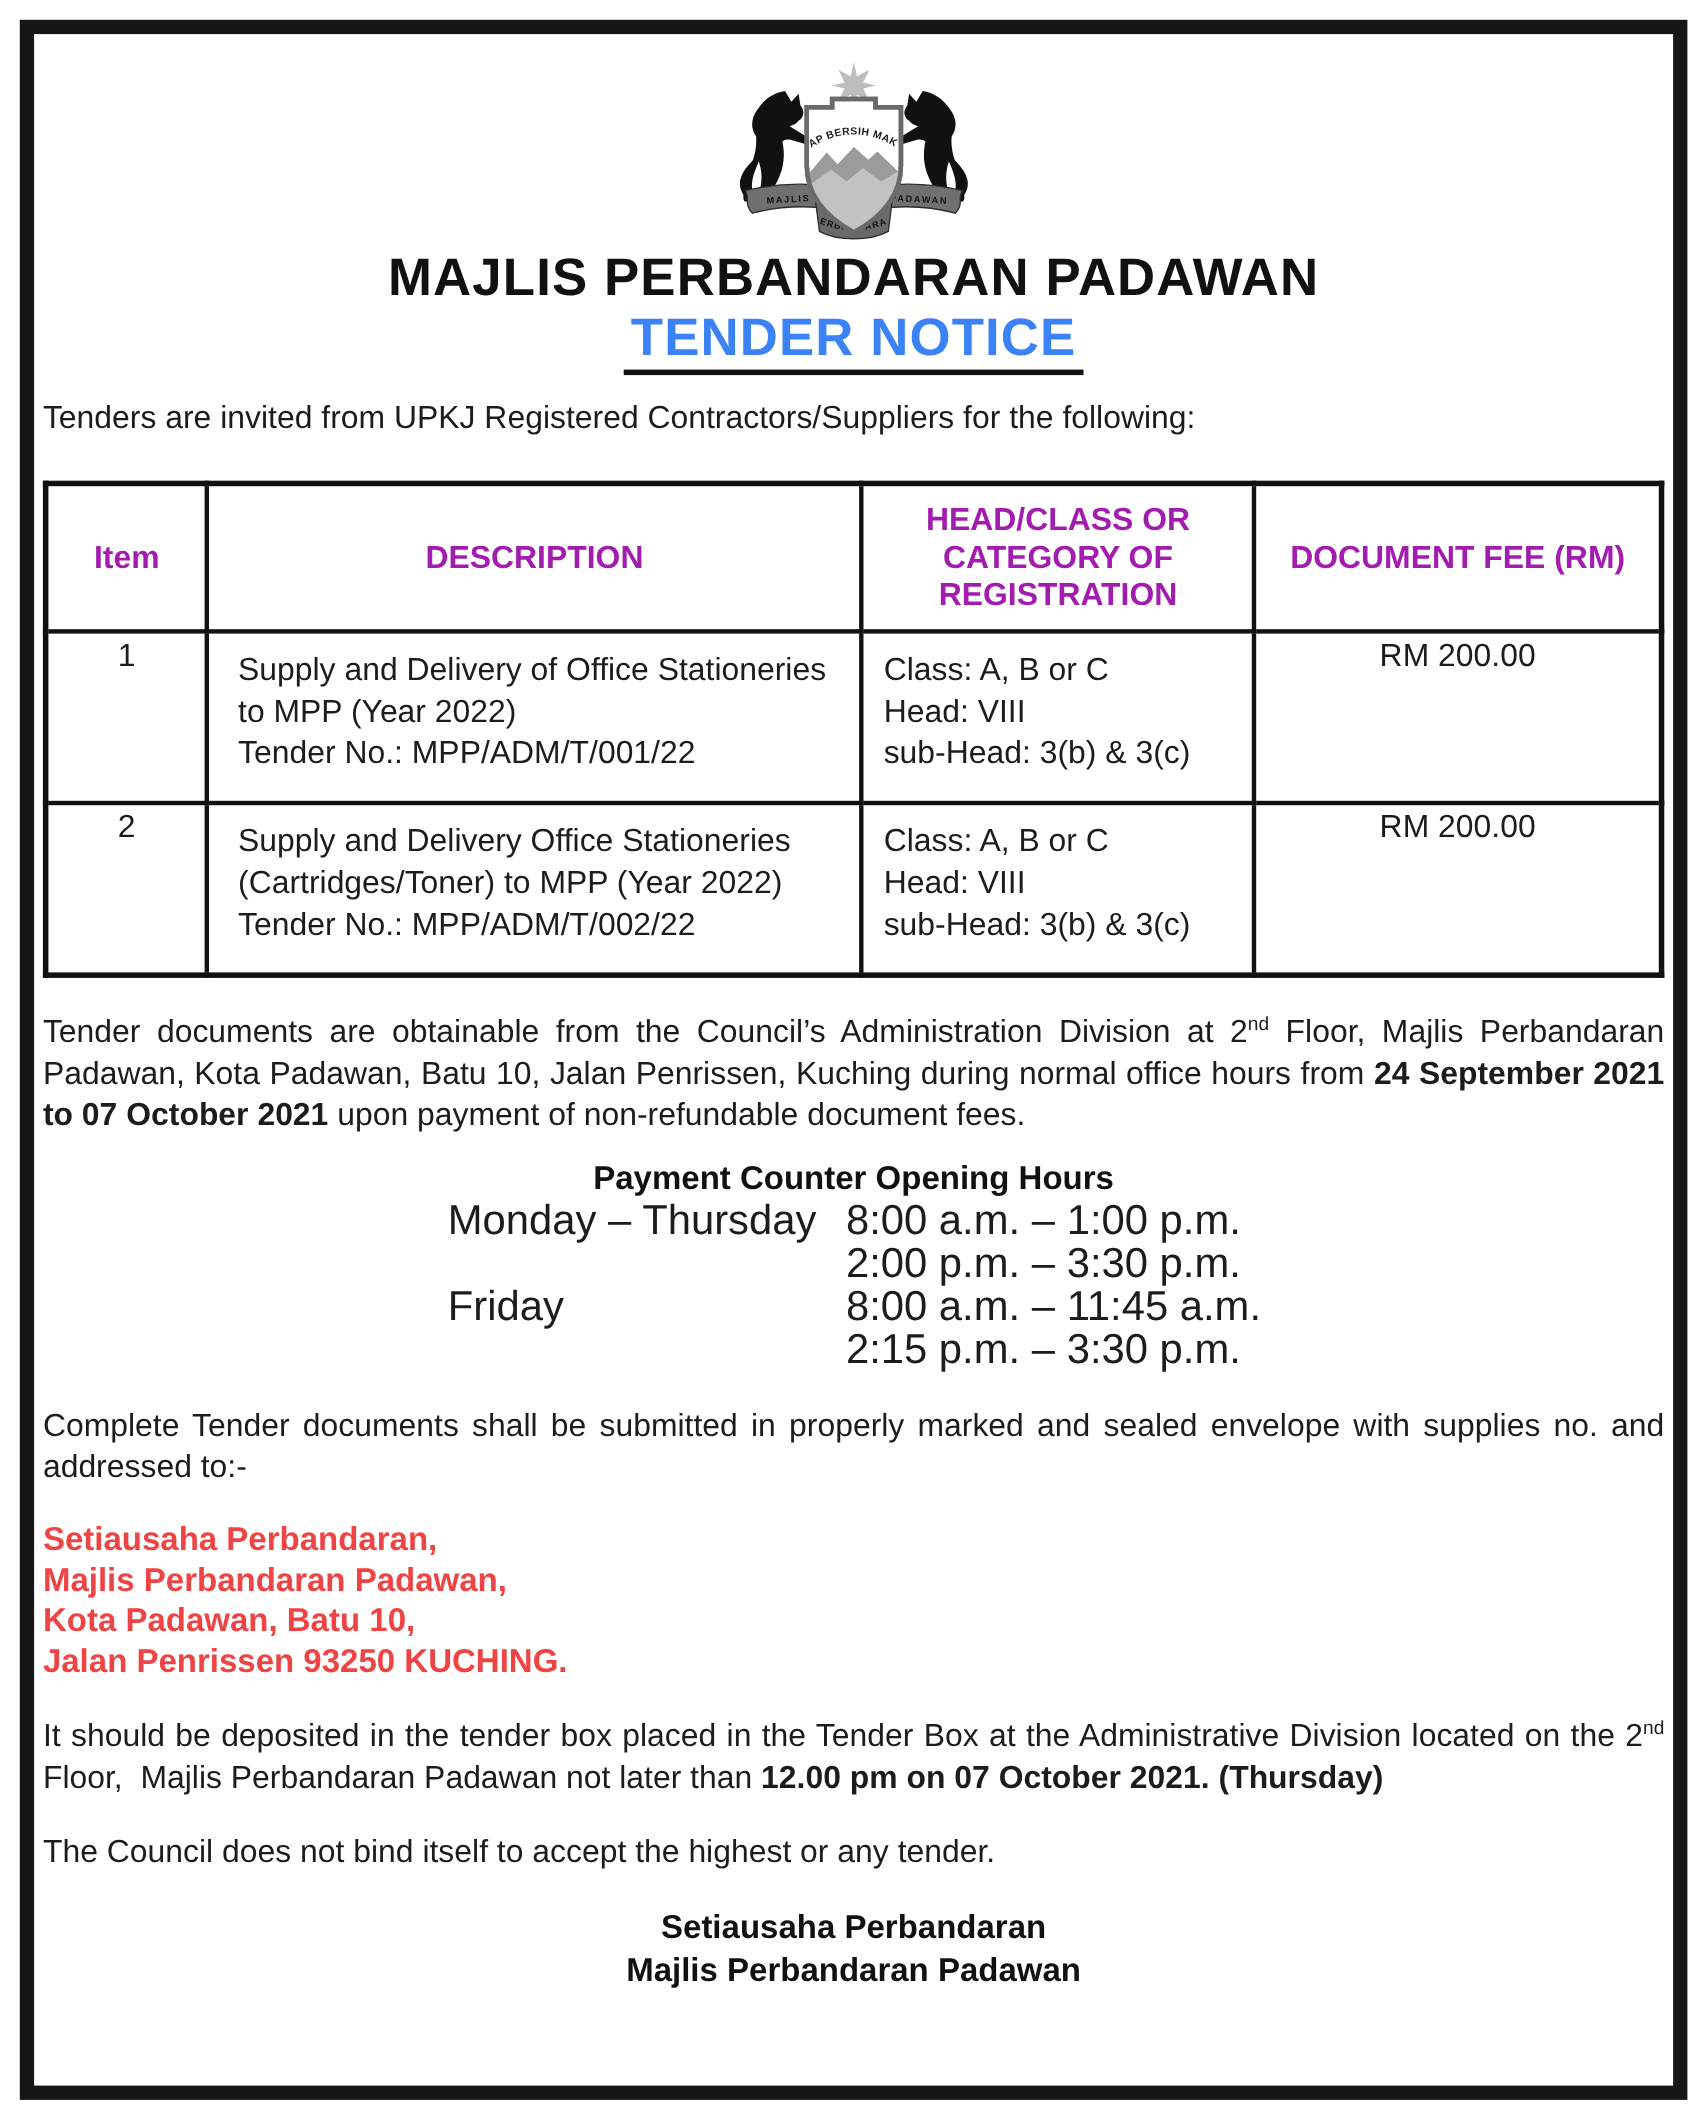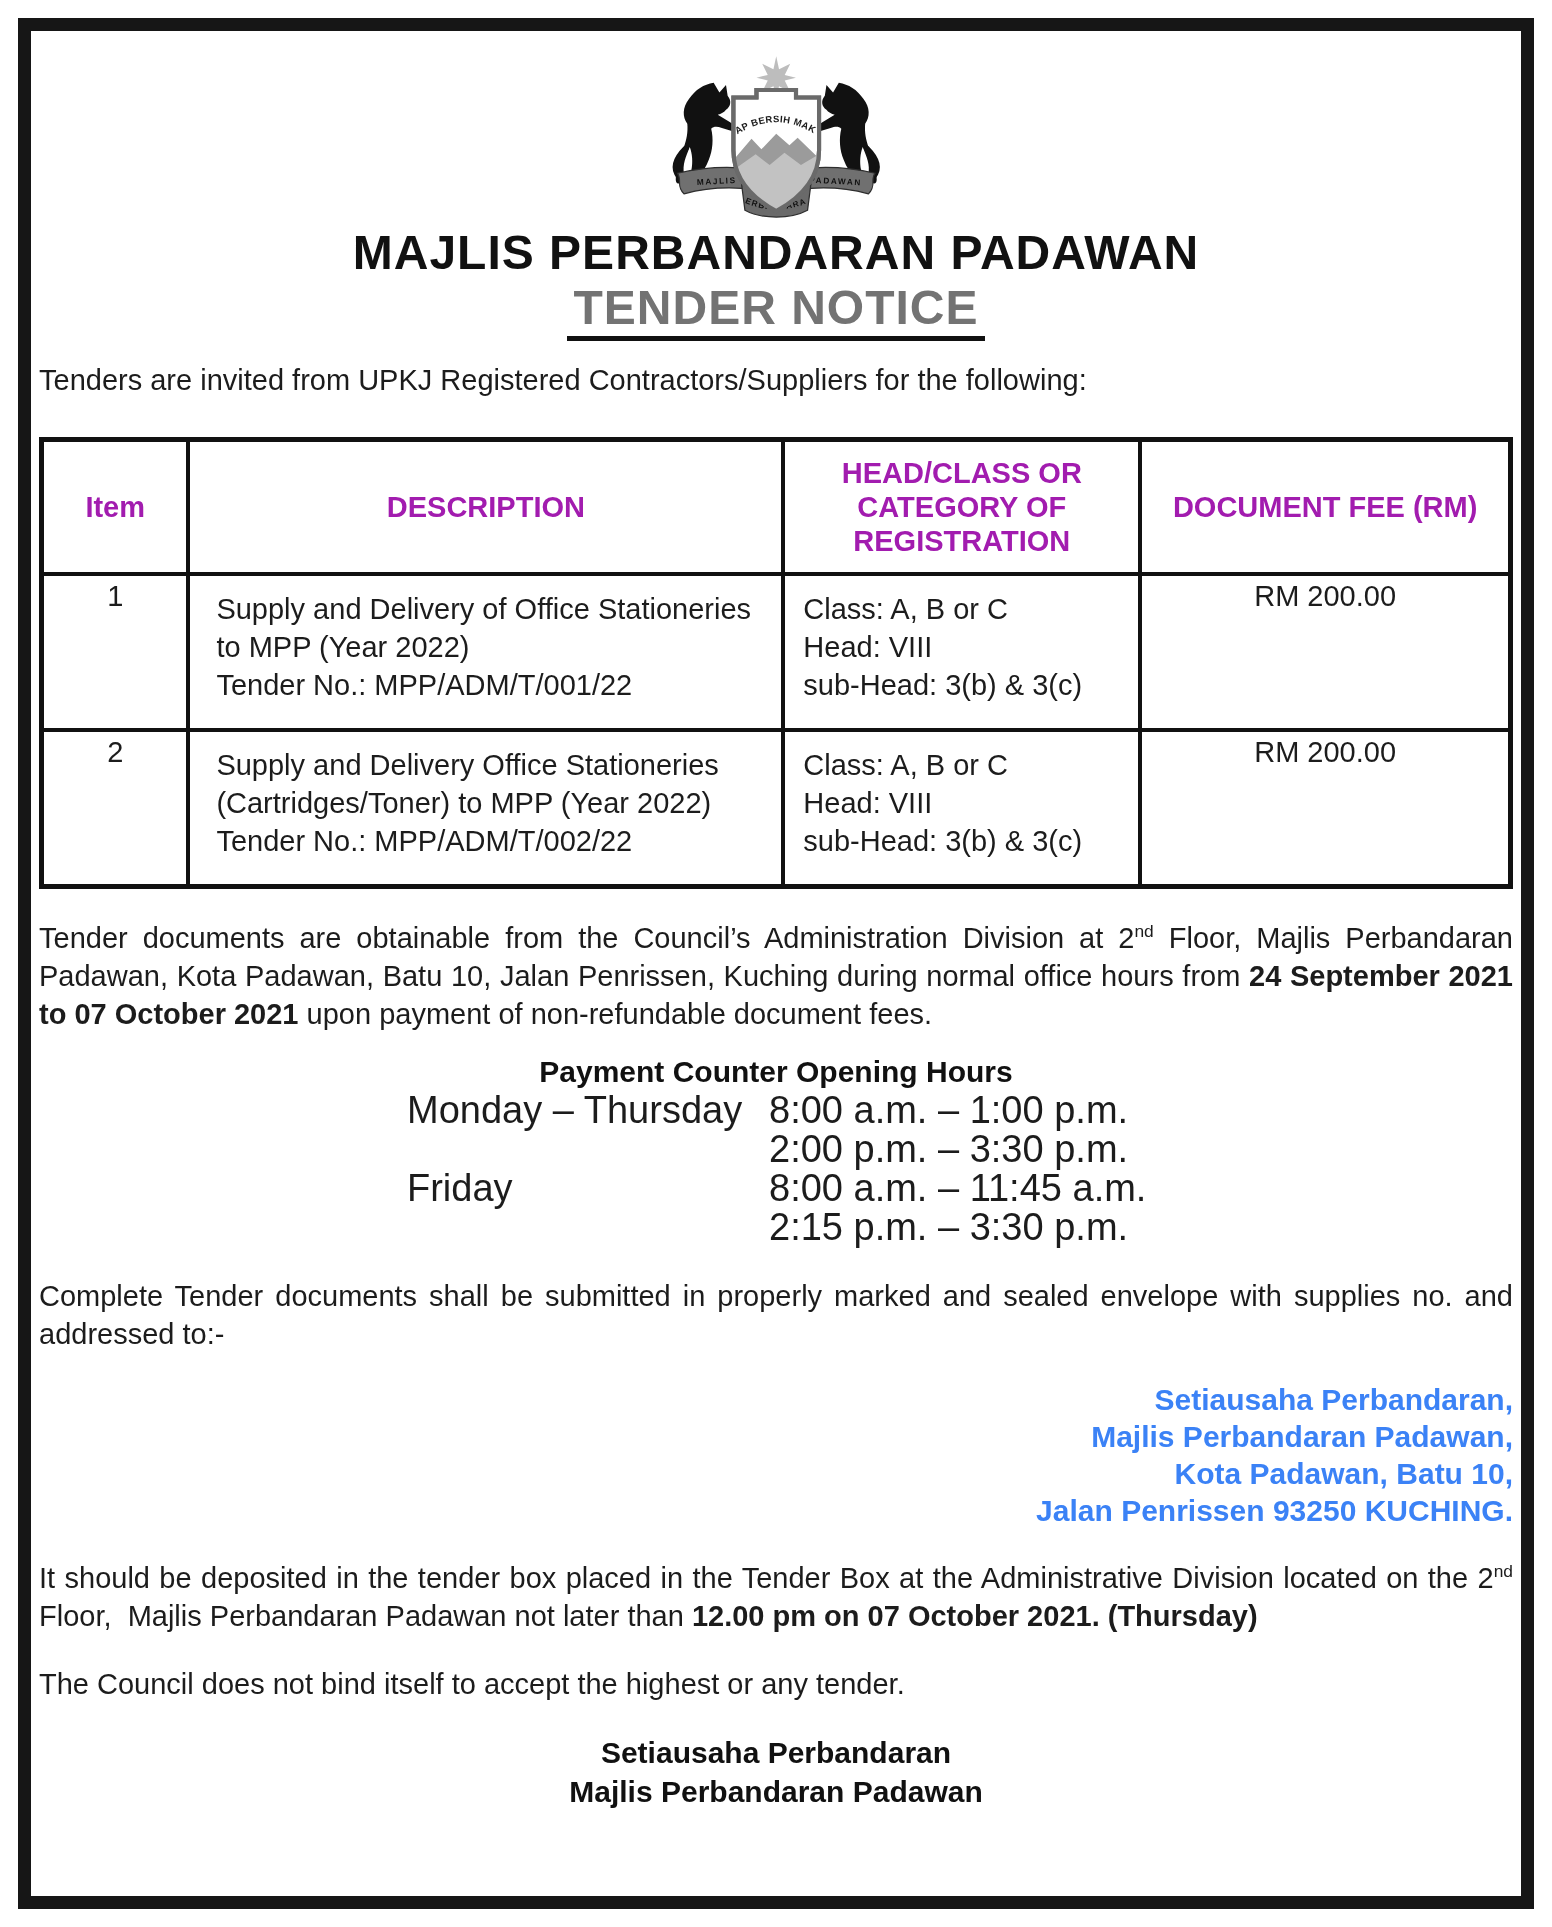--- a/index.html
+++ b/index.html
@@ -26,21 +26,21 @@
     text-align:center;
     font-size:48px; line-height:52px;
     font-weight:bold; letter-spacing:1px;
     color:#111;
   }
   .notice-title-wrap { text-align:center; margin:2px 0 0 0; }
   .notice-title {
     display:inline-block;
     font-size:48px; line-height:54px;
     font-weight:bold; letter-spacing:1px;
-    color:#737373;
+    color:#3b82f6;
     border-bottom:5px solid #111;
     padding:0 6px 1px 6px;
   }
   .intro { margin:20px 0 0 0; font-size:29px; line-height:38px; }
 
   table.tender {
     width:100%;
     margin-top:38px;
     border-collapse:collapse;
     border:5px solid #111;
@@ -77,23 +77,23 @@
   .hours { margin-top:20px; }
   .hours-heading {
     text-align:center;
     font-size:30px; line-height:38px; font-weight:bold; color:#111;
   }
   .hours-row { display:flex; margin-left:368px; font-size:38px; line-height:39px; }
   .hours-day { width:362px; flex:0 0 362px; }
 
   .address-block {
     margin-top:28px;
-    text-align:right;
+    text-align:left;
     font-size:30px; line-height:37px;
-    font-weight:bold; color:#3b82f6;
+    font-weight:bold; color:#ef4444;
   }
   .signature-block {
     margin-top:30px;
     text-align:center;
     font-size:30px; line-height:39px;
     font-weight:bold; color:#111;
   }
 </style>
 </head>
 <body>

